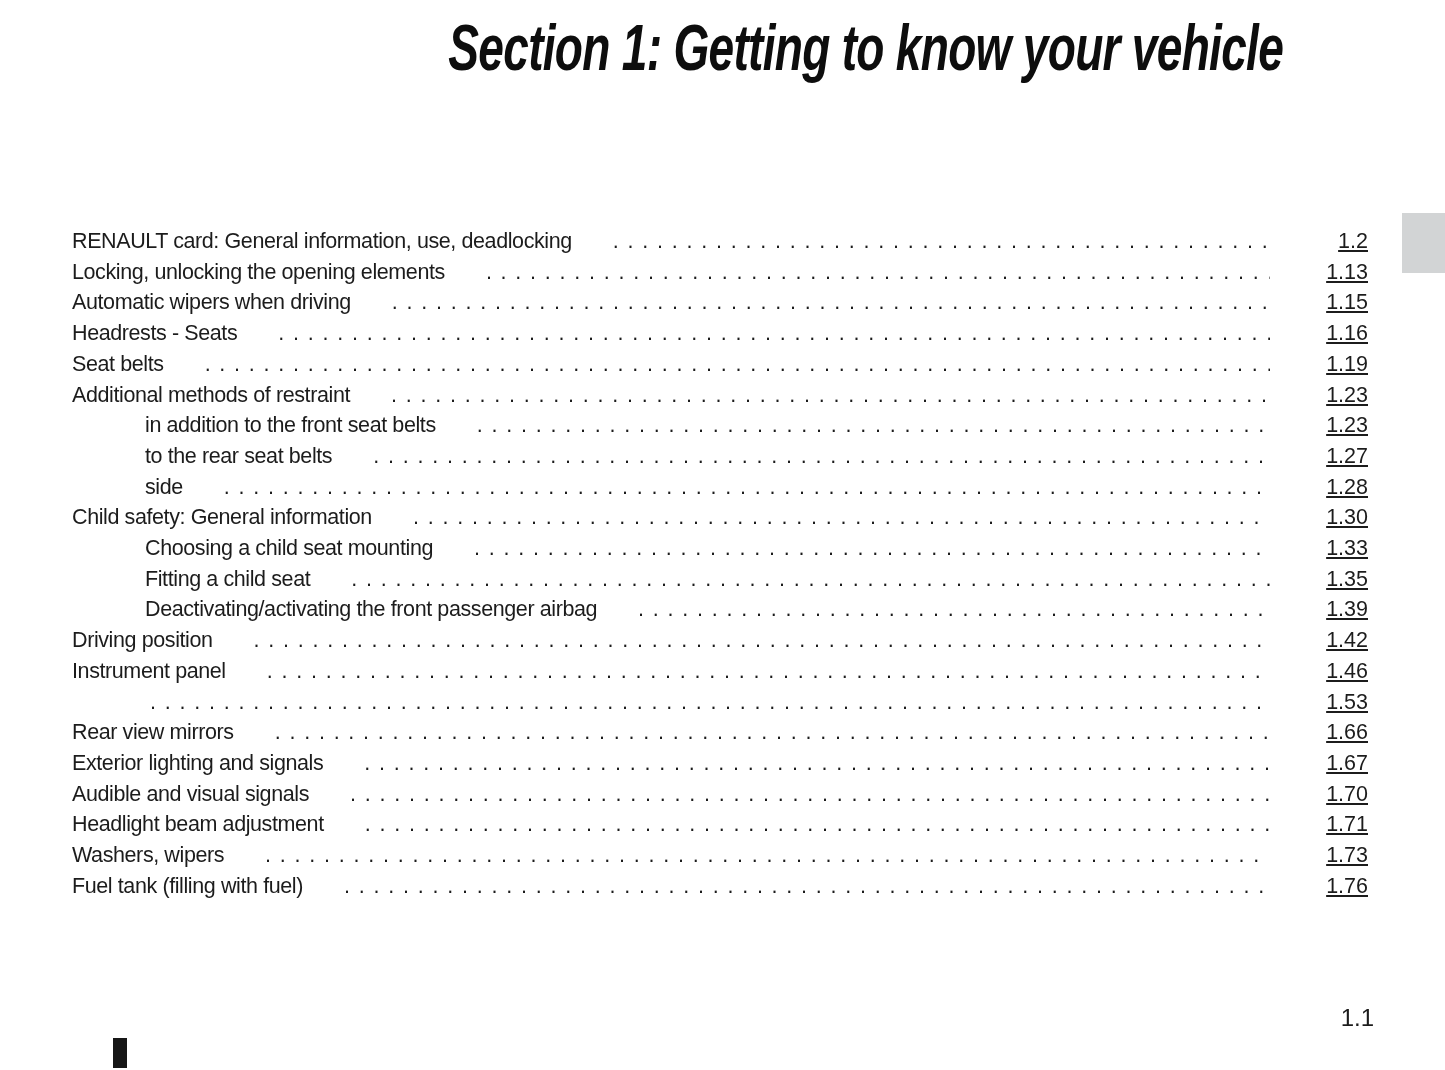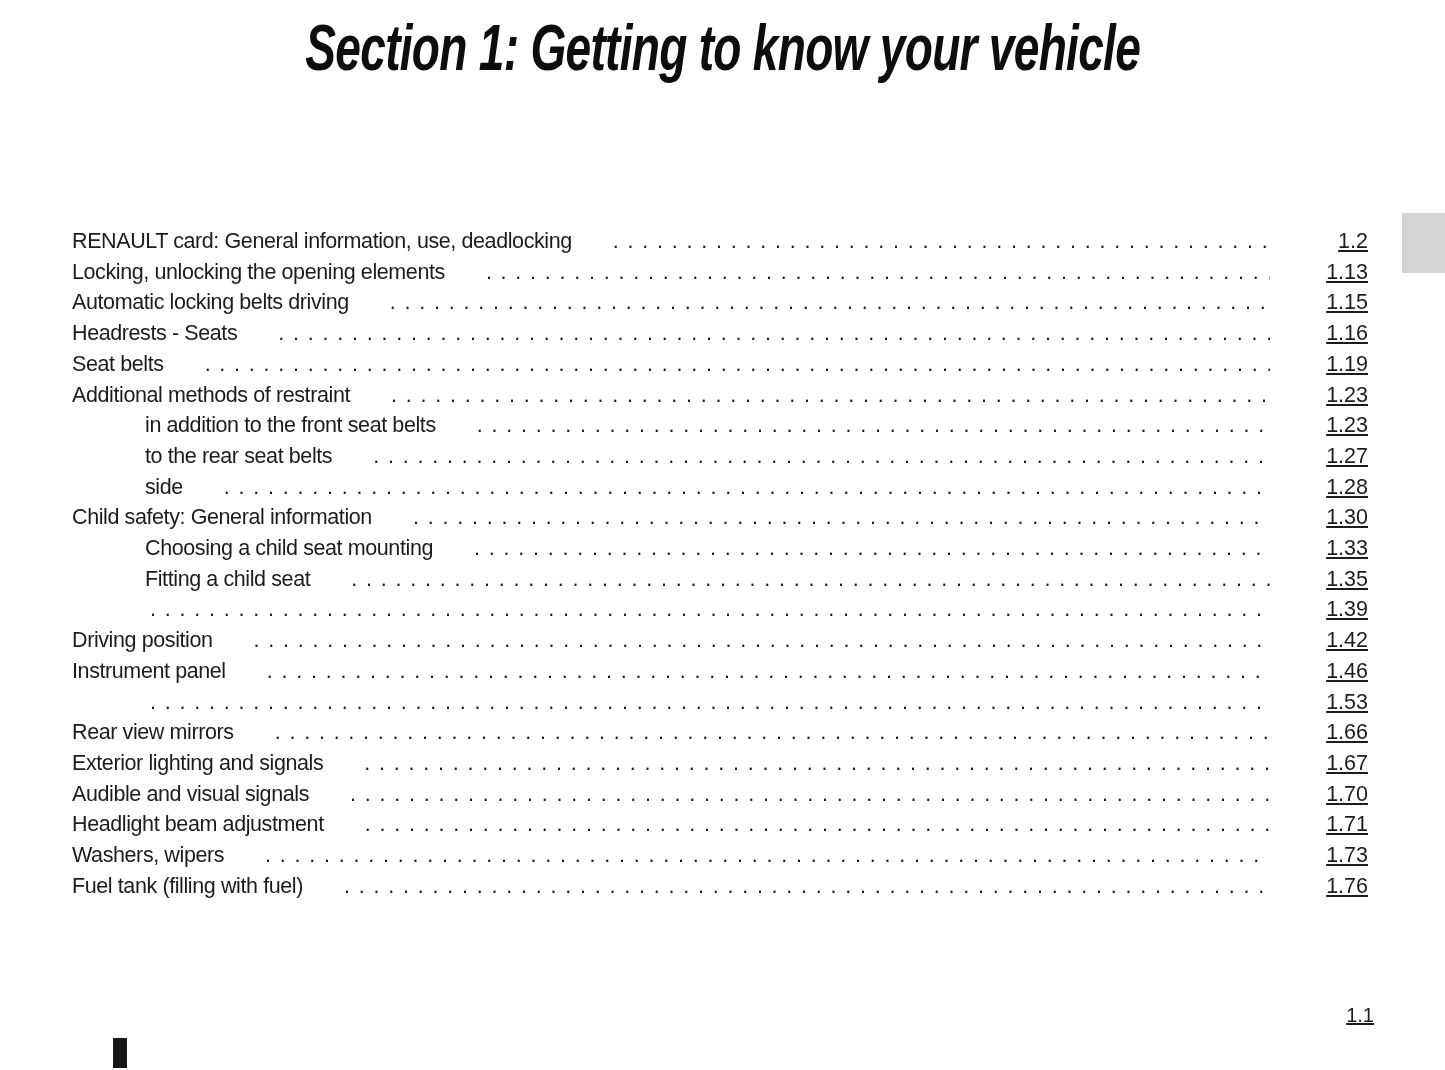--- a/index.html
+++ b/index.html
@@ -12,21 +12,21 @@
     font-family: "Liberation Sans", "DejaVu Sans", sans-serif;
     color: #1c1c1c;
   }
 
   
   .title-wrap {
     position: absolute;
     top: 12px;
     left: 0;
     width: 100%;
-    text-align: center;
+    text-align: right;
     margin: 0;
   }
   .title-inner {
     display: inline-block;
     font-size: 64px;
     font-weight: bold;
     font-style: italic;
     line-height: 1.15;
     letter-spacing: -1px;
     color: #0d0d0d;
@@ -70,23 +70,22 @@
     text-align: right;
     letter-spacing: 0;
     text-decoration: underline;
   }
 
   
   .footer-page {
     position: absolute;
     top: 1004px;
     right: 71px;
-    font-size: 20px;
+    font-size: 24px;
     color: #1c1c1c;
-    text-decoration: underline;
   }
 
   
   .section-tab {
     position: absolute;
     top: 213px;
     right: 0;
     width: 43px;
     height: 60px;
     background: #d2d4d5;
@@ -116,21 +115,21 @@
     <span class="toc-label">RENAULT card: General information, use, deadlocking</span>
     <span class="toc-dots"></span>
     <span class="toc-page">1.2</span>
   </div>
       <div class="toc-row">
     <span class="toc-label">Locking, unlocking the opening elements</span>
     <span class="toc-dots"></span>
     <span class="toc-page">1.13</span>
   </div>
       <div class="toc-row">
-    <span class="toc-label">Automatic locking belts driving</span>
+    <span class="toc-label">Automatic wipers when driving</span>
     <span class="toc-dots"></span>
     <span class="toc-page">1.15</span>
   </div>
       <div class="toc-row">
     <span class="toc-label">Headrests - Seats</span>
     <span class="toc-dots"></span>
     <span class="toc-page">1.16</span>
   </div>
       <div class="toc-row">
     <span class="toc-label">Seat belts</span>
@@ -166,20 +165,21 @@
     <span class="toc-label">Choosing a child seat mounting</span>
     <span class="toc-dots"></span>
     <span class="toc-page">1.33</span>
   </div>
       <div class="toc-row indent">
     <span class="toc-label">Fitting a child seat</span>
     <span class="toc-dots"></span>
     <span class="toc-page">1.35</span>
   </div>
       <div class="toc-row indent">
+    <span class="toc-label">Deactivating/activating the front passenger airbag</span>
     <span class="toc-dots"></span>
     <span class="toc-page">1.39</span>
   </div>
       <div class="toc-row">
     <span class="toc-label">Driving position</span>
     <span class="toc-dots"></span>
     <span class="toc-page">1.42</span>
   </div>
       <div class="toc-row">
     <span class="toc-label">Instrument panel</span>

